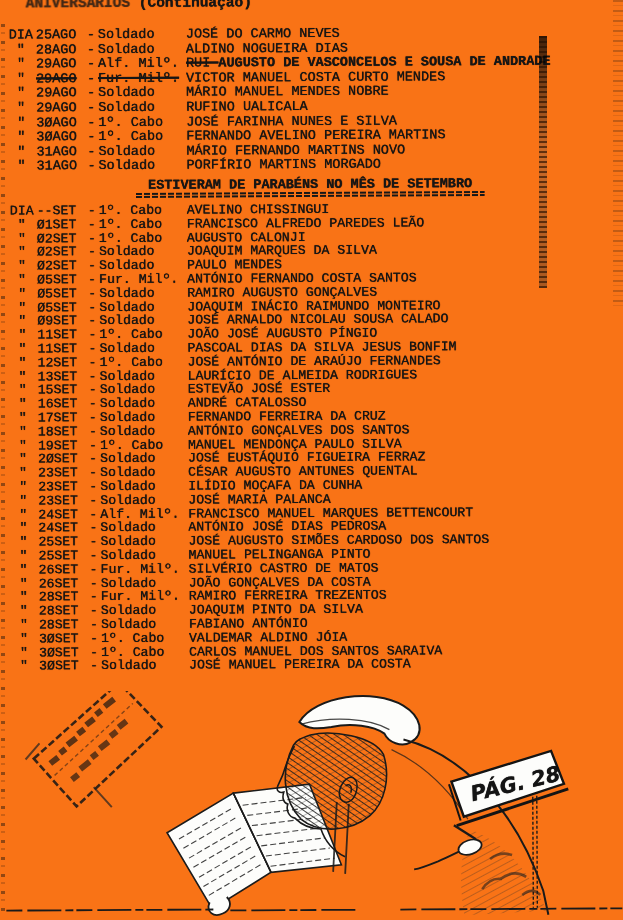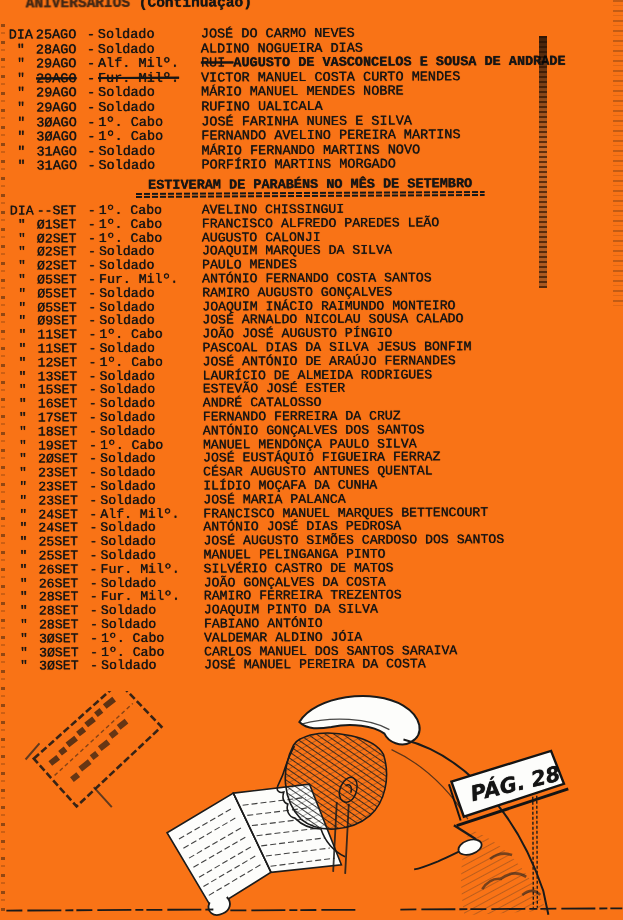--- a/index.html
+++ b/index.html
@@ -27,21 +27,21 @@
   .list{position:absolute;left:8px;right:10px;}
   .row{display:flex;align-items:baseline;white-space:nowrap;}
   .august .row{height:14.6px;font-size:13.5px;}
   .september .row{height:13.8px;font-size:13.2px;}
   .c-dia{width:30px;text-align:center;flex:none;}
   .c-date{width:48px;flex:none;font-family:Liberation Mono, monospace;}
   .c-sep{width:14px;text-align:center;flex:none;}
   .c-rank{width:88px;flex:none;}
   .c-name{flex:1;overflow:hidden;}
   .struck{text-decoration:line-through;text-decoration-thickness:1.5px;}
-  .nstruck{text-decoration:line-through;text-decoration-thickness:1.5px;margin-left:15px;}
+  .nstruck{text-decoration:line-through;text-decoration-thickness:1.5px;}
   .bold{font-weight:bold;}
   
   .section-header{
     position:absolute;left:0;right:0;top:177px;
     text-align:center;font-size:13.5px;font-weight:bold;
   }
   .section-header .txt{display:inline-block;position:relative;padding:0 4px;}
   .section-header .txt::after{
     content:"";position:absolute;left:-8px;right:-8px;bottom:-5px;height:5px;
     background:

